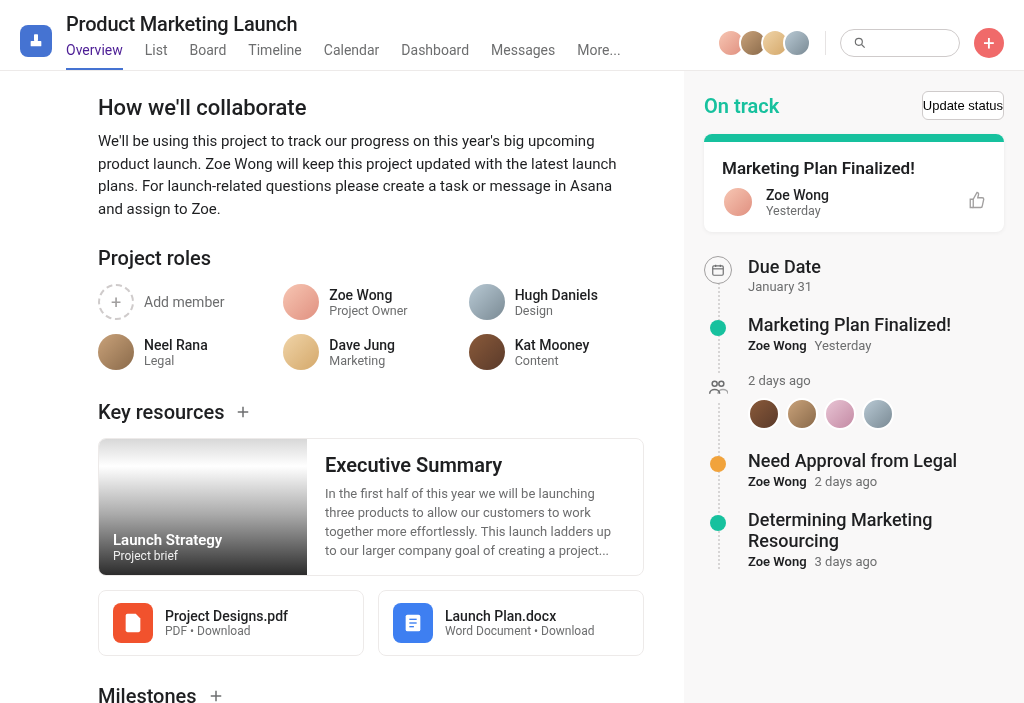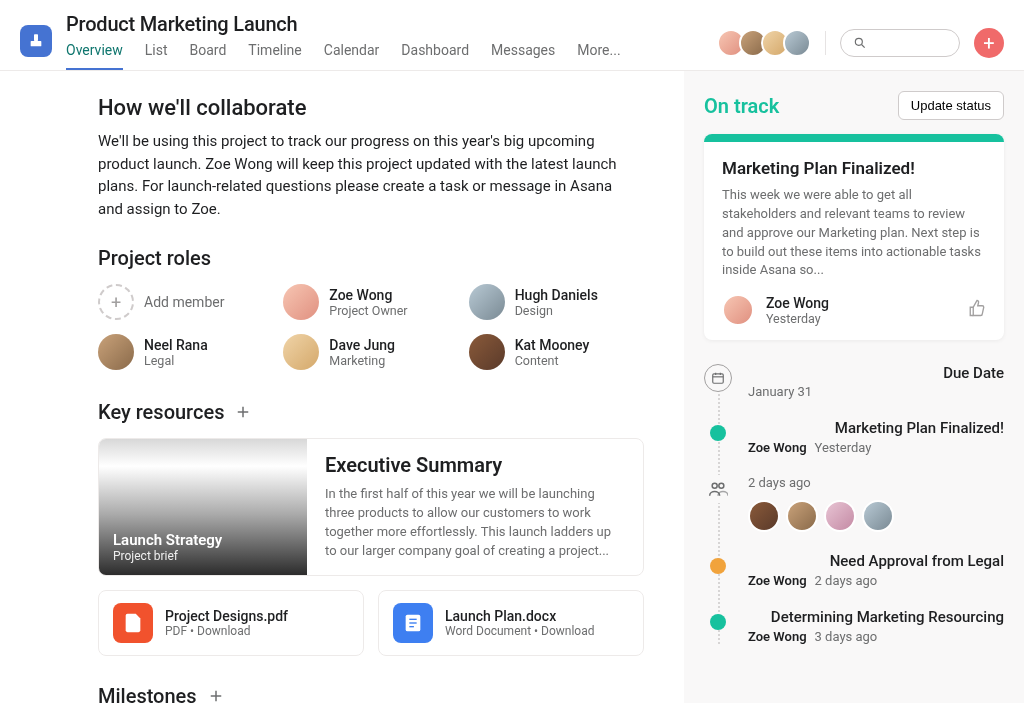--- a/index.html
+++ b/index.html
@@ -3,21 +3,21 @@
 <meta charset="utf-8">
 <style>
 *{box-sizing:border-box;margin:0;padding:0;}
 body{font-family:-apple-system,BlinkMacSystemFont,"Segoe UI",Roboto,Helvetica,Arial,sans-serif;color:#1e1f21;background:#fff;width:1024px;height:703px;overflow:hidden;}
 .header{display:flex;align-items:center;padding:12px 20px 0 20px;border-bottom:1px solid #edeae9;}
 .proj-icon{width:32px;height:32px;background:#4573d2;border-radius:8px;margin-right:14px;display:flex;align-items:center;justify-content:center;color:#fff;font-size:16px;}
 .proj-left{flex:1;}
 .proj-title{font-size:20px;font-weight:500;letter-spacing:-0.2px;}
 .tabs{display:flex;gap:22px;margin-top:6px;}
 .tab{font-size:14px;color:#6d6e6f;padding-bottom:10px;cursor:pointer;}
-.tab.active{color:#0f766e;border-bottom:2px solid #4573d2;}
+.tab.active{color:#4c1d95;border-bottom:2px solid #4573d2;}
 .header-right{display:flex;align-items:center;gap:14px;margin-top:4px;}
 .avatar-stack{display:flex;}
 .avatar{width:28px;height:28px;border-radius:50%;border:2px solid #fff;margin-left:-6px;}
 .avatar:first-child{margin-left:0;}
 .search{display:flex;align-items:center;border:1px solid #cfcbcb;border-radius:16px;padding:4px 12px;width:120px;height:28px;}
 .search svg{width:14px;height:14px;color:#6d6e6f;}
 .plus-btn{width:30px;height:30px;background:#f06a6a;border-radius:50%;display:flex;align-items:center;justify-content:center;color:#fff;font-size:20px;cursor:pointer;}
 .divider-v{width:1px;height:24px;background:#e6e3e3;}
 .body{display:flex;height:calc(703px - 68px);}
 .main{flex:1;overflow-y:auto;padding:24px 40px 0 98px;}
@@ -42,41 +42,41 @@
 .file-grid{display:flex;gap:14px;margin-bottom:28px;}
 .file-card{border:1px solid #edeae9;border-radius:8px;padding:12px 14px;display:flex;align-items:center;gap:12px;flex:1;cursor:pointer;}
 .file-icon{width:40px;height:40px;border-radius:8px;display:flex;align-items:center;justify-content:center;color:#fff;}
 .file-icon.pdf{background:#f1522d;}
 .file-icon.word{background:#3e7ff1;}
 .file-info .fname{font-size:14px;font-weight:500;}
 .file-info .fmeta{font-size:12px;color:#6d6e6f;}
 .sidebar{width:340px;background:#f9f8f8;padding:20px 20px 0 20px;overflow-y:auto;}
 .sb-top{display:flex;align-items:center;justify-content:space-between;margin-bottom:14px;}
 .sb-status{font-size:20px;font-weight:600;color:#17c19e;}
-.update-btn{border:1px solid #cfcbcb;background:#fff;border-radius:6px;padding:6px 12px;font-size:13px;cursor:pointer;}
+.update-btn{border:1px solid #cfcbcb;background:#fff;border-radius:6px;padding:6px 0;font-size:13px;cursor:pointer;}
 .status-card{background:#fff;border-radius:8px;overflow:hidden;box-shadow:0 1px 4px rgba(0,0,0,0.06);margin-bottom:24px;}
 .status-card .bar{height:8px;background:#17c19e;}
 .status-card .inner{padding:16px 18px 14px;}
 .status-card h4{font-size:17px;font-weight:600;margin-bottom:8px;}
 .status-card p{font-size:13px;color:#6d6e6f;line-height:1.45;margin-bottom:14px;}
 .status-author{display:flex;align-items:center;gap:12px;}
 .status-author .info{flex:1;}
 .status-author .aname{font-size:14px;font-weight:500;}
 .status-author .atime{font-size:12.5px;color:#6d6e6f;}
 .thumbs{color:#a2a0a0;cursor:pointer;}
 .timeline{position:relative;padding-left:44px;}
 .timeline::before{content:"";position:absolute;left:14px;top:22px;bottom:0;border-left:2px dotted #d7d5d5;}
 .tl-item{position:relative;margin-bottom:20px;}
 .tl-bullet{position:absolute;left:-44px;top:0;width:28px;height:28px;display:flex;align-items:center;justify-content:center;}
 .dot{width:16px;height:16px;border-radius:50%;}
 .dot.green{background:#17c19e;}
 .dot.orange{background:#f1a33c;}
 .tl-cal{width:28px;height:28px;border-radius:50%;border:1.5px solid #a2a0a0;display:flex;align-items:center;justify-content:center;color:#6d6e6f;background:#f9f8f8;}
 .tl-people{color:#6d6e6f;background:#f9f8f8;}
-.tl-title{font-size:15px;font-weight:500;color:#1e1f21;text-align:right;}
+.tl-title{font-size:18px;font-weight:500;color:#1e1f21;}
 .tl-sub{font-size:13px;color:#6d6e6f;margin-top:2px;}
 .tl-meta{font-size:13px;color:#6d6e6f;margin-top:3px;}
 .tl-meta b{color:#1e1f21;font-weight:600;margin-right:8px;}
 .tl-avatars{display:flex;gap:6px;margin-top:10px;}
 .tl-avatars .avatar{width:32px;height:32px;margin-left:0;}
 
 .av1{background:linear-gradient(135deg,#f7c6b3,#e09080);}
 .av2{background:linear-gradient(135deg,#c9a27a,#8a6a4a);}
 .av3{background:linear-gradient(135deg,#f0d4a8,#d4a86a);}
 .av4{background:linear-gradient(135deg,#b8c9d4,#7a8a94);}
@@ -237,21 +237,20 @@
 
   <div class="sidebar">
     <div class="sb-top">
       <div class="sb-status">On track</div>
       <button class="update-btn">Update status</button>
     </div>
     <div class="status-card">
       <div class="bar"></div>
       <div class="inner">
         <h4>Marketing Plan Finalized!</h4>
-        <p>This week we were able to get all stakeholders and relevant teams to review and approve our Marketing plan. Next step is to build out these items into actionable tasks inside Asana so...</p>
         <div class="status-author">
           <div class="avatar av1" style="width:32px;height:32px;"></div>
           <div class="info">
             <div class="aname">Zoe Wong</div>
             <div class="atime">Yesterday</div>
           </div>
           <div class="thumbs">
             <svg width="18" height="18" viewBox="0 0 24 24" fill="none" stroke="currentColor" stroke-width="1.8">
                 <path d="M7 22V11l5-9c1.5 0 2.5 1.5 2 3l-1 4h6a2 2 0 0 1 2 2l-2 9a2 2 0 0 1-2 2H7z"></path>
                 <path d="M7 11H3v11h4"></path>

